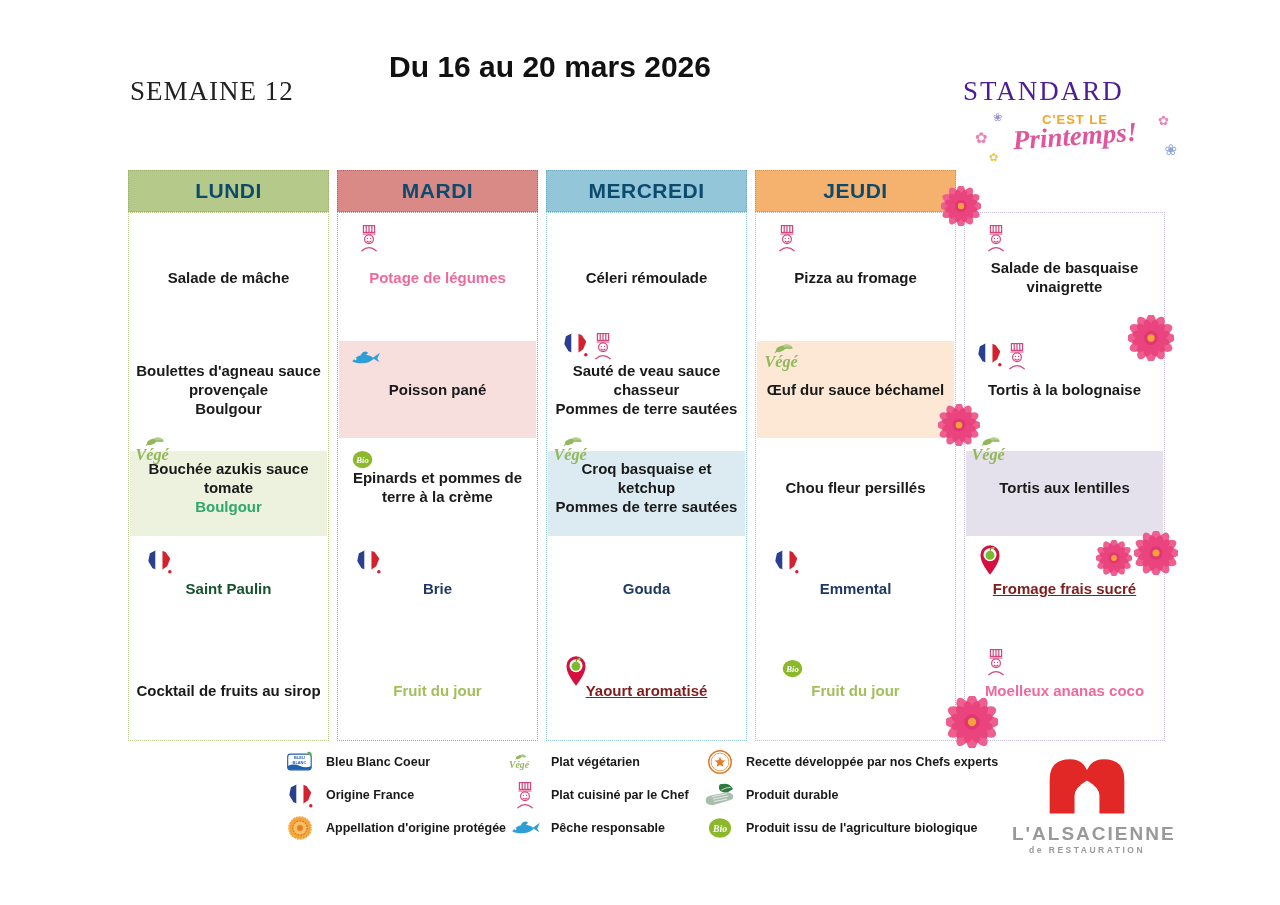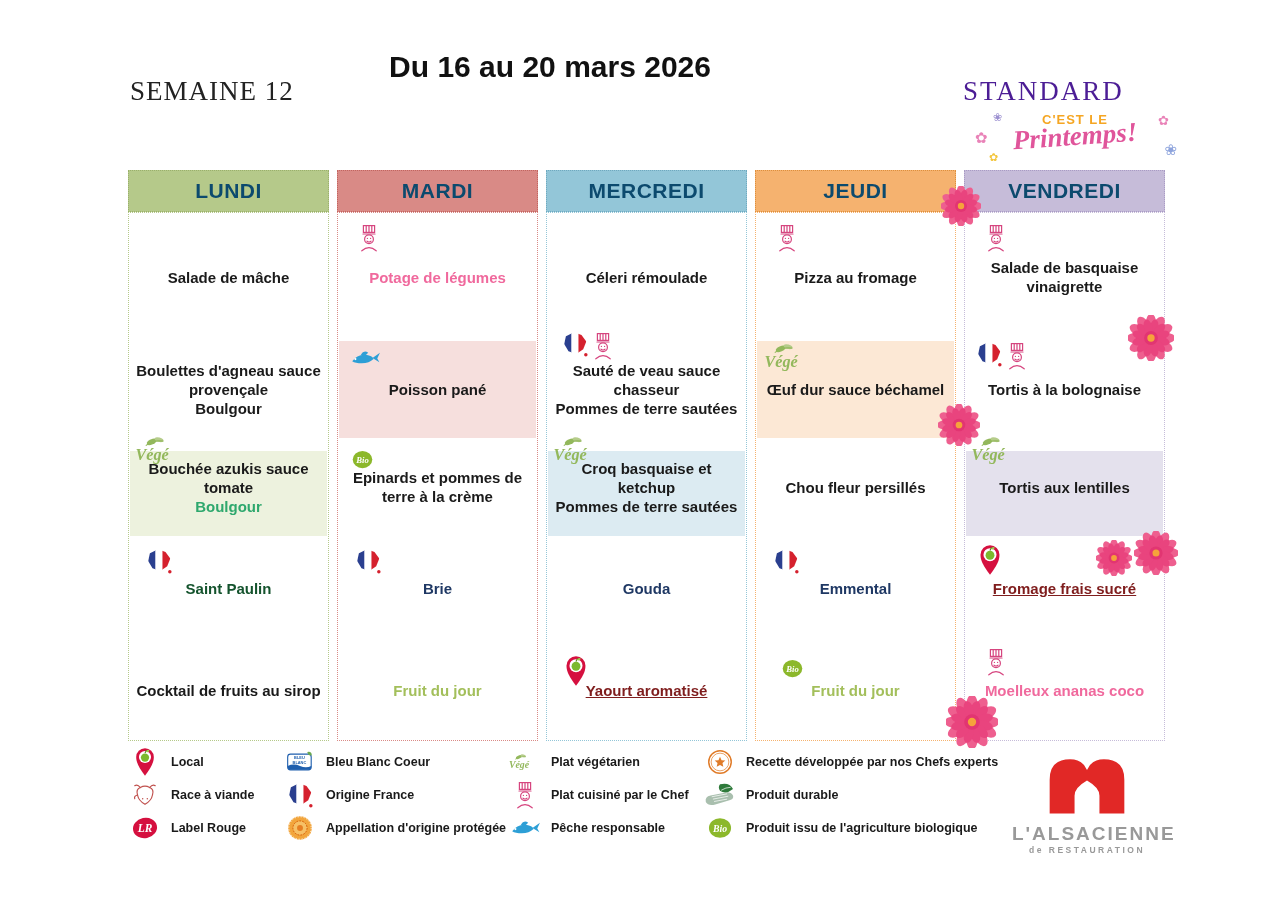--- a/index.html
+++ b/index.html
@@ -404,21 +404,20 @@
             </svg>
         </div>
         <div class="lines">
             <div class="dish c-lgreen">Fruit du jour</div>
           </div>
       </div>
     </div>
   </div>
 
   <div class="col d4">
-    <div class="day-header">VENDREDI</div>
     <div class="day-body">
       <div class="cell c1">
         <div class="cell-icons" style="left:18px;top:10px;">
           <svg class="i-chef">
               <use href="#sym-chef"></use>
             </svg>
         </div>
         <div class="lines">
             <div class="dish">Salade de basquaise vinaigrette</div>
           </div>
@@ -481,46 +480,20 @@
   <svg class="flower" style="left:1096px;top:540px;width:36px;height:36px;">
       <use href="#sym-flower"></use>
     </svg>
   <svg class="flower" style="left:1134px;top:531px;width:44px;height:44px;">
       <use href="#sym-flower"></use>
     </svg>
   <svg class="flower" style="left:946px;top:696px;width:52px;height:52px;">
       <use href="#sym-flower"></use>
     </svg>
 
-  <div class="legend-col lg1">
-    <div class="legend-item">
-      <span class="licon">
-          <svg class="li-pin">
-            <use href="#sym-local"></use>
-          </svg>
-        </span>
-      <span class="llabel">Local</span>
-    </div>
-    <div class="legend-item">
-      <span class="licon">
-          <svg class="li-sm">
-            <use href="#sym-race"></use>
-          </svg>
-        </span>
-      <span class="llabel">Race à viande</span>
-    </div>
-    <div class="legend-item">
-      <span class="licon">
-          <svg class="li-sm">
-            <use href="#sym-lr"></use>
-          </svg>
-        </span>
-      <span class="llabel">Label Rouge</span>
-    </div>
-  </div>
 
   <div class="legend-col lg2">
     <div class="legend-item">
       <span class="licon">
           <svg class="li-sm">
             <use href="#sym-bbc"></use>
           </svg>
         </span>
       <span class="llabel">Bleu Blanc Coeur</span>
     </div>

